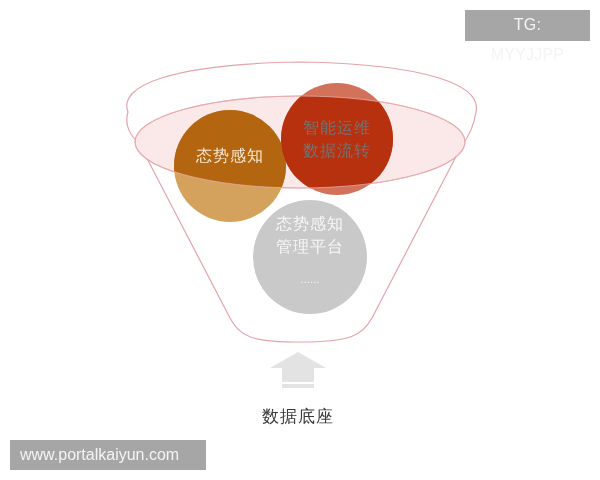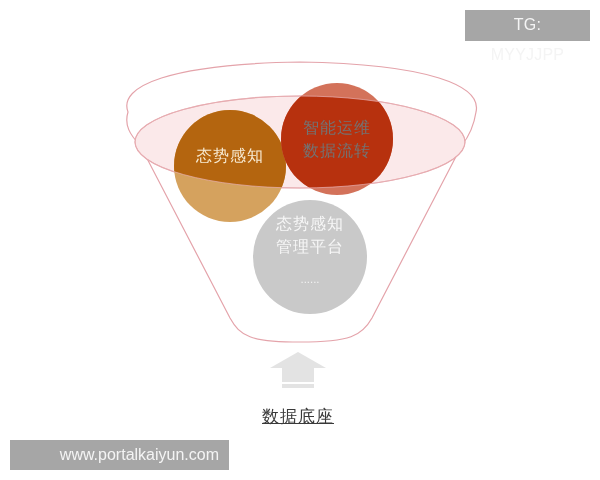--- a/index.html
+++ b/index.html
@@ -3,28 +3,28 @@
 <meta charset="utf-8">
 <style>
   html, body { margin: 0; padding: 0; background: #ffffff; }
   body { width: 600px; height: 480px; position: relative; overflow: hidden;
          font-family: "DejaVu Sans", "Liberation Sans", sans-serif; }
   .diagram { position: absolute; left: 0; top: 0; width: 600px; height: 480px; }
   .watermark { position: absolute; background: #a6a6a6; color: #f4f4f4;
                font-family: "Liberation Sans", "DejaVu Sans", sans-serif; font-size: 16px;
                line-height: 30px; padding: 0 10px; box-sizing: border-box; }
   .wm-top { left: 465px; top: 10px; width: 125px; height: 31px; text-align: center; font-size: 16px; letter-spacing: 0.2px; }
-  .wm-bottom { left: 10px; top: 440px; width: 219px; height: 30px; text-align: right; font-size: 16px; }
+  .wm-bottom { left: 10px; top: 440px; width: 196px; height: 30px; text-align: left; font-size: 16px; }
   .circle-label { position: absolute; text-align: center; font-size: 16px; line-height: 23px; letter-spacing: 1px; }
   .lbl-orange { left: 170px; top: 144px; width: 120px; color: #f7ead2; text-align: center; }
   .lbl-red { left: 277px; top: 116px; width: 120px; color: #737373; }
   .lbl-gray { left: 250px; top: 212px; width: 120px; color: #f7f7f7; }
   .lbl-gray-dots { left: 250px; top: 268px; width: 120px; color: #f4f4f4; font-size: 10px; letter-spacing: 0; }
   .base-label { position: absolute; left: 238px; top: 405px; width: 120px; text-align: center;
-                font-size: 17px; color: #3a3a3a; letter-spacing: 1px; text-decoration: underline; }
+                font-size: 17px; color: #3a3a3a; letter-spacing: 1px; }
 </style>
 </head>
 <body>
 
 <div class="diagram">
   <svg width="600" height="480" viewBox="0 0 600 480" xmlns="http://www.w3.org/2000/svg">
     <defs>
       <clipPath id="ellipseClip">
         <ellipse cx="300" cy="142" rx="165" ry="46"></ellipse>
       </clipPath>

